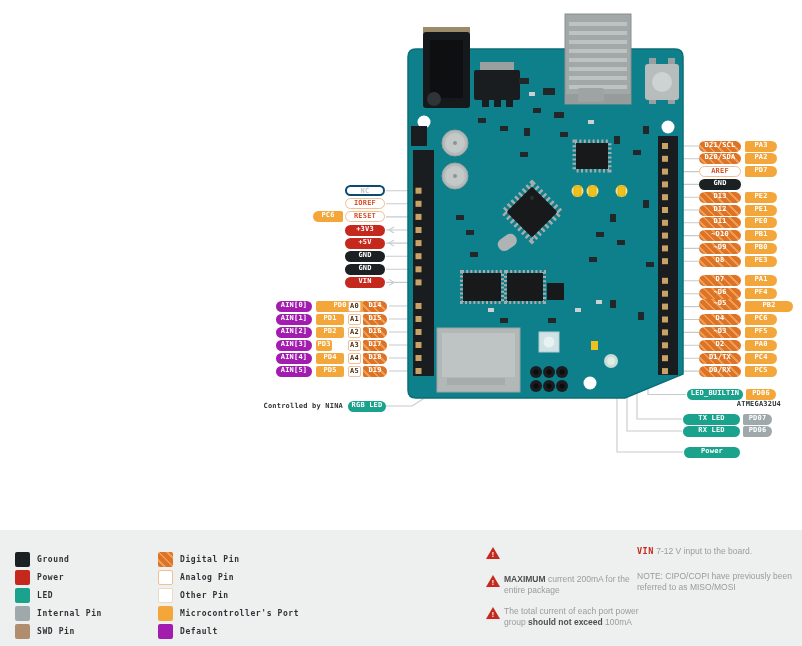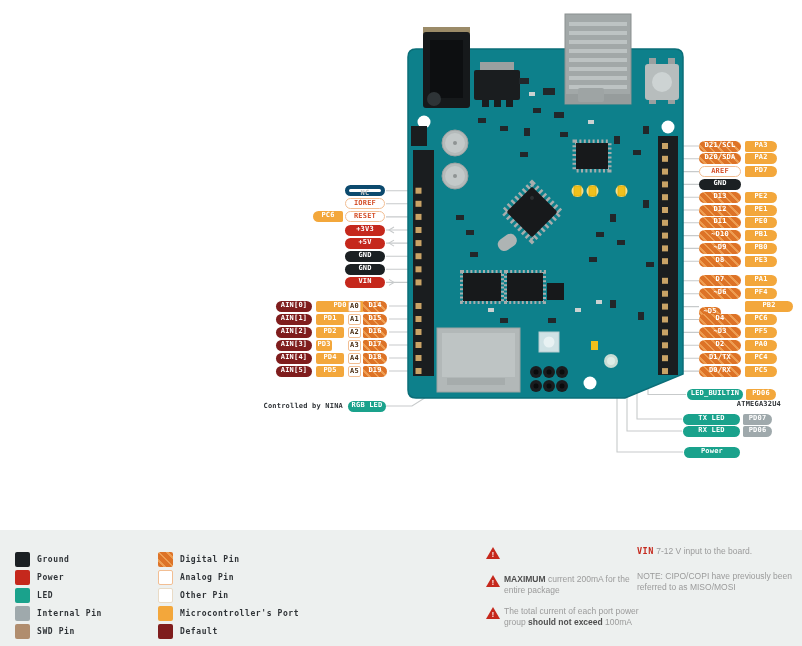--- a/index.html
+++ b/index.html
@@ -7,28 +7,28 @@
           font-family:"DejaVu Sans Mono",monospace;}
   #board-svg{position:absolute;left:0;top:0;}
   .pill,.cell{position:absolute;height:11px;line-height:11px;text-align:center;
     font:bold 7px "DejaVu Sans Mono",monospace;color:#fff;letter-spacing:.2px;
     border-radius:6px;white-space:nowrap;box-sizing:border-box;}
   .cell{border-radius:2px 6px 6px 2px;}
   .cell-left{border-radius:6px 2px 2px 6px;}
   .cell-sq{border-radius:2px;}
   .t-digital{background:repeating-linear-gradient(45deg,#DD7327 0 4px,#EE9D52 4px 6px);}
   .t-port{background:#F3A73B;}
-  .t-default{background:#7f1d1d;}
+  .t-default{background:#a21caf;}
   .t-ground{background:#1B2023;}
   .t-power{background:#C5281C;}
   .t-led{background:#1AA28C;}
   .t-internal{background:#9FA9AC;}
   .t-swd{background:#B08D6E;}
   .t-other{background:#fff;border:1px solid #F2BE93;color:#D4502A;line-height:9px;}
-  .t-nc{background:#fff;border:4px solid #0c4a6e;color:#C6C6C6;line-height:9px;}
+  .t-nc{background:#fff;border:2px solid #0c4a6e;color:#C6C6C6;line-height:9px;}
   .t-analog{background:#fff;border:1px solid #F2BE93;color:#4A2E14;line-height:9px;}
   .caption{position:absolute;font:bold 7px "DejaVu Sans Mono",monospace;color:#2F3337;
     letter-spacing:.2px;text-align:right;white-space:nowrap;}
   #legend-band{position:absolute;left:0;top:530px;width:802px;height:116px;background:#EDF0EF;}
   .sw{position:absolute;width:15px;height:15px;border-radius:2px;box-sizing:border-box;}
   .sw.t-other{border:1px solid #E9DBC6;}
   .lg-label{position:absolute;font:bold 8px "DejaVu Sans Mono",monospace;color:#2F3337;
     letter-spacing:.6px;line-height:15px;white-space:nowrap;}
   .note-text{position:absolute;width:137px;font:8.5px "Liberation Sans",sans-serif;
     color:#9B9B9B;line-height:10.5px;}
@@ -259,21 +259,21 @@
       <div class="pill t-digital" style="left: 699px; top: 230.1px; width: 42px;">~D10</div>
       <div class="cell t-port" style="left: 745px; top: 230.1px; width: 32px;">PB1</div>
       <div class="pill t-digital" style="left: 699px; top: 242.9px; width: 42px;">~D9</div>
       <div class="cell t-port" style="left: 745px; top: 242.9px; width: 32px;">PB0</div>
       <div class="pill t-digital" style="left: 699px; top: 255.7px; width: 42px;">D8</div>
       <div class="cell t-port" style="left: 745px; top: 255.7px; width: 32px;">PE3</div>
       <div class="pill t-digital" style="left: 699px; top: 275.3px; width: 42px;">D7</div>
       <div class="cell t-port" style="left: 745px; top: 275.3px; width: 32px;">PA1</div>
       <div class="pill t-digital" style="left: 699px; top: 288.2px; width: 42px;">~D6</div>
       <div class="cell t-port" style="left: 745px; top: 288.2px; width: 32px;">PF4</div>
-      <div class="pill t-digital" style="left: 699px; top: 299px; width: 22px; margin-top: 8px;">~D5</div>
+      <div class="pill t-digital" style="left: 699px; top: 299px; width: 42px;">~D5</div>
       <div class="cell t-port" style="left: 745px; top: 301.1px; width: 48px;">PB2</div>
       <div class="pill t-digital" style="left: 699px; top: 314px; width: 42px;">D4</div>
       <div class="cell t-port" style="left: 745px; top: 314px; width: 32px;">PC6</div>
       <div class="pill t-digital" style="left: 699px; top: 326.9px; width: 42px;">~D3</div>
       <div class="cell t-port" style="left: 745px; top: 326.9px; width: 32px;">PF5</div>
       <div class="pill t-digital" style="left: 699px; top: 339.8px; width: 42px;">D2</div>
       <div class="cell t-port" style="left: 745px; top: 339.8px; width: 32px;">PA0</div>
       <div class="pill t-digital" style="left: 699px; top: 352.7px; width: 42px;">D1/TX</div>
       <div class="cell t-port" style="left: 745px; top: 352.7px; width: 32px;">PC4</div>
       <div class="pill t-digital" style="left: 699px; top: 365.6px; width: 42px;">D0/RX</div>

